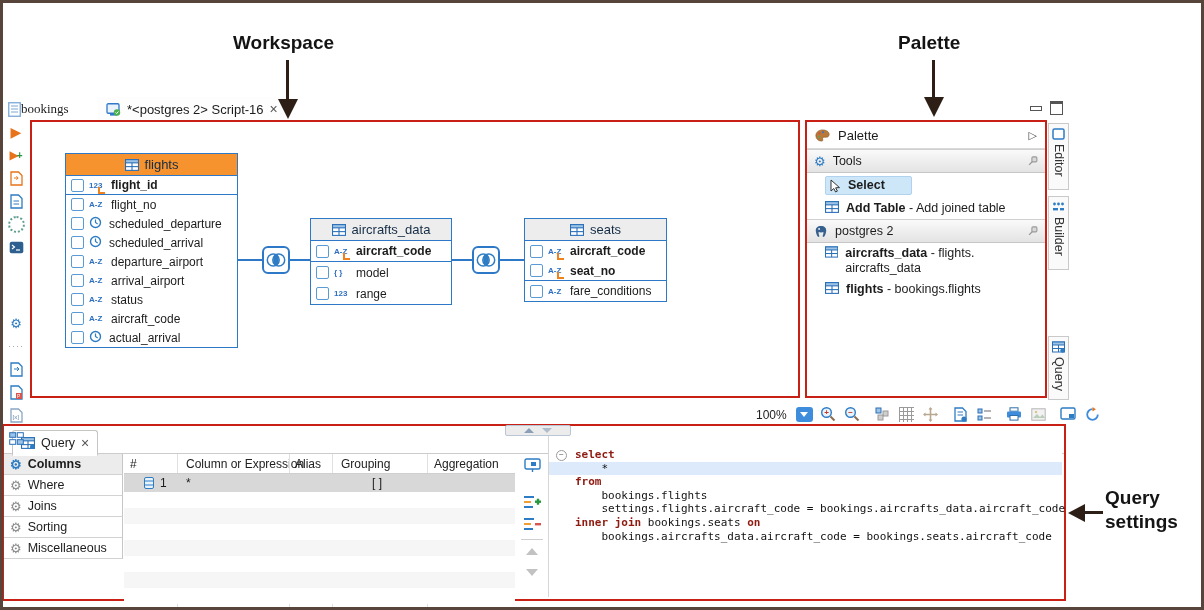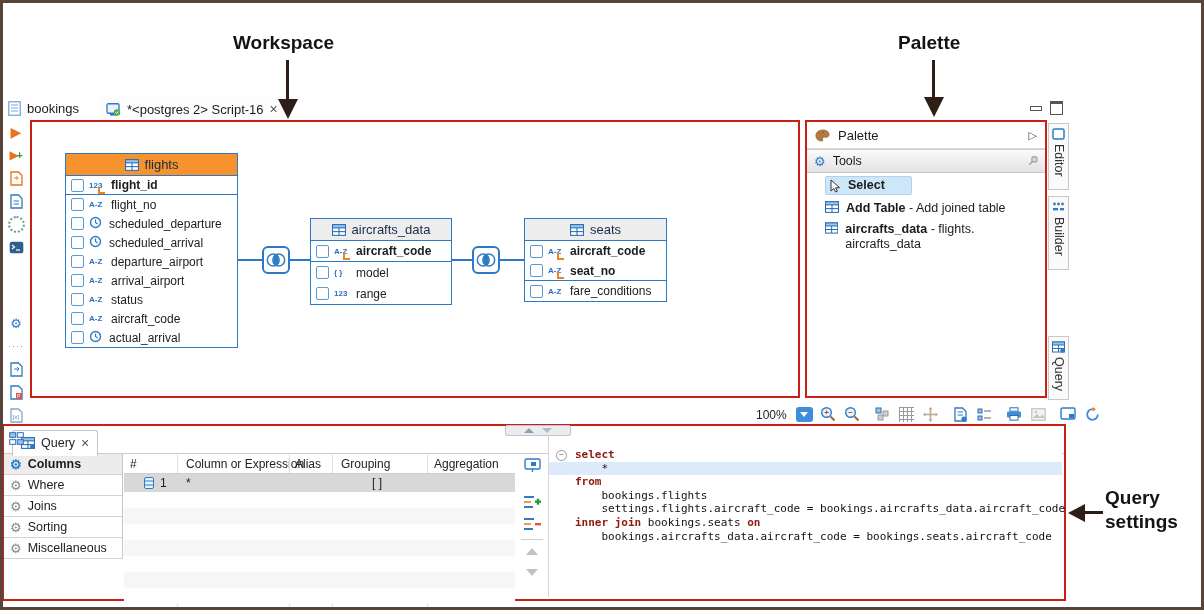--- a/index.html
+++ b/index.html
@@ -9,21 +9,21 @@
   .rbox{position:absolute;border:2px solid #c82014;background:#fff;box-sizing:border-box;}
   
   .ann-label{position:absolute;font-size:19px;font-weight:700;color:#141414;z-index:80;}
   .arrow-stem-v{position:absolute;width:3px;background:#2e1f16;z-index:80;}
   .arrow-head-down{position:absolute;width:0;height:0;border-left:10px solid transparent;
      border-right:10px solid transparent;border-top:20px solid #2e1f16;z-index:80;}
   .arrow-stem-h{position:absolute;height:3px;background:#2e1f16;z-index:80;}
   .arrow-head-left{position:absolute;width:0;height:0;border-top:9px solid transparent;
      border-bottom:9px solid transparent;border-right:17px solid #2e1f16;z-index:80;}
   
-  .proj{position:absolute;left:8px;top:101px;display:flex;align-items:center;gap:6px;font-size:13px;}
+  .proj{position:absolute;left:8px;top:101px;display:flex;align-items:center;font-size:13px;font-family:Liberation Serif, serif;}
   .doc-tab{position:absolute;left:98px;top:97px;height:24px;display:flex;align-items:center;gap:6px;
      padding:0 8px;font-size:13px;background:#fdfdfd;border-bottom:3px solid #3078c8;}
   .tab-close{color:#555;font-size:14px;cursor:default;}
   .winbtn{position:absolute;z-index:5;}
   
   .rail{position:absolute;left:3px;top:124px;width:26px;display:flex;flex-direction:column;
         align-items:center;gap:7px;z-index:5;}
   .rail .ri{width:18px;height:16px;display:flex;align-items:center;justify-content:center;font-size:13px;}
   
   .etable{position:absolute;border:1.5px solid #2e79c7;background:#fff;box-sizing:border-box;}
@@ -492,28 +492,49 @@
         </div>
         <div class="pal-item">
           <svg width="14" height="12" viewBox="0 0 13 11">
             <rect x="0.5" y="0.5" width="12" height="10" fill="#fff" stroke="#2a6fb8"></rect>
             <rect x="0.5" y="0.5" width="12" height="3" fill="#9dc3e6" stroke="#2a6fb8"></rect>
             <line x1="6.5" y1="3.5" x2="6.5" y2="10.5" stroke="#2a6fb8"></line>
             <line x1="0.5" y1="7" x2="12.5" y2="7" stroke="#2a6fb8"></line>
           </svg>
           <span class="lbl"><b>Add Table</b><span> - Add joined table</span></span>
         </div>
+        <div class="pal-sec">
+          <svg width="14" height="13" viewBox="0 0 14 13">
+            <path d="M7 1C3.5 1 1.5 3 1.8 6c.2 2.5 1.2 5 2.4 6l1.3-.8C4.8 10 4.5 8.5 4.6 7c1.4.6 3.4.6 4.8 0 .1 1.5-.2 3-.9 4.2l1.3.8c1.2-1 2.2-3.5 2.4-6C12.5 3 10.5 1 7 1z" fill="#36618e"></path>
+            <circle cx="5.1" cy="3.9" r=".9" fill="#fff"></circle>
+          </svg>
+          <span>postgres 2</span>
+          <span class="spacer"></span>
+          <svg width="10" height="10" viewBox="0 0 9 9">
+            <path d="M1 8 L4 5" stroke="#9a9a9a" stroke-width="1.2"></path>
+            <rect x="3.5" y="0.8" width="4.5" height="4.5" rx="1" fill="#d8d8d8" stroke="#9a9a9a"></rect>
+          </svg>
+        </div>
         <div class="pal-item">
           <svg width="14" height="12" viewBox="0 0 13 11">
             <rect x="0.5" y="0.5" width="12" height="10" fill="#fff" stroke="#2a6fb8"></rect>
             <rect x="0.5" y="0.5" width="12" height="3" fill="#9dc3e6" stroke="#2a6fb8"></rect>
             <line x1="6.5" y1="3.5" x2="6.5" y2="10.5" stroke="#2a6fb8"></line>
             <line x1="0.5" y1="7" x2="12.5" y2="7" stroke="#2a6fb8"></line>
           </svg>
           <span class="lbl"><b>aircrafts_data</b><span> - flights.​aircrafts_data</span></span>
+        </div>
+        <div class="pal-item">
+          <svg width="14" height="12" viewBox="0 0 13 11">
+            <rect x="0.5" y="0.5" width="12" height="10" fill="#fff" stroke="#2a6fb8"></rect>
+            <rect x="0.5" y="0.5" width="12" height="3" fill="#9dc3e6" stroke="#2a6fb8"></rect>
+            <line x1="6.5" y1="3.5" x2="6.5" y2="10.5" stroke="#2a6fb8"></line>
+            <line x1="0.5" y1="7" x2="12.5" y2="7" stroke="#2a6fb8"></line>
+          </svg>
+          <span class="lbl"><b>flights</b><span> - bookings.​flights</span></span>
         </div>
       </div>
   </div>
 
   <div class="vtab" style="top:123px;height:67px;">
     <svg width="13" height="12" viewBox="0 0 13 12">
       <rect x="1" y="1" width="11" height="10" rx="1.5" fill="#fff" stroke="#2d7cc4" stroke-width="1.5"></rect>
     </svg>
     <span class="vtxt">Editor</span>
   </div>

